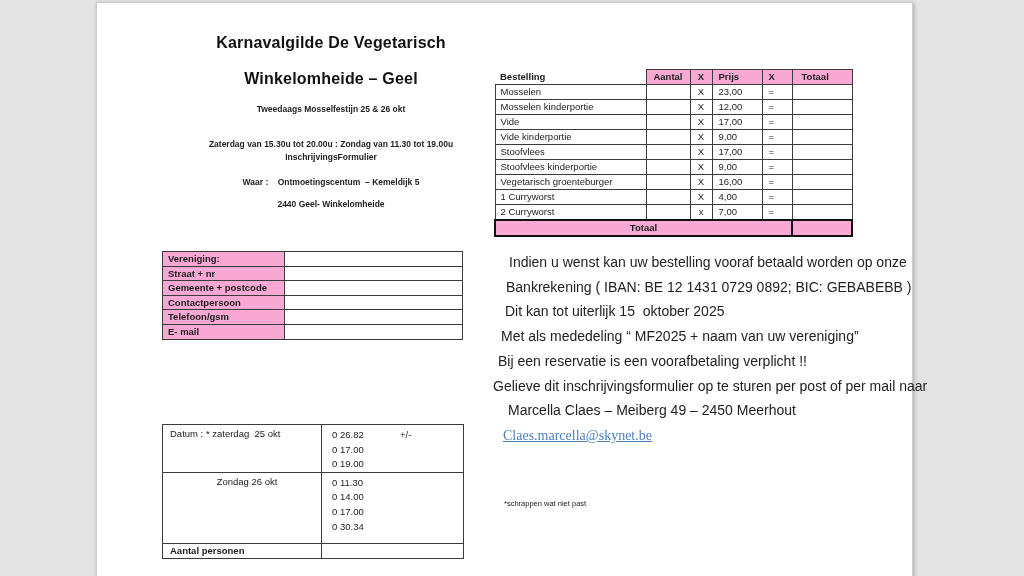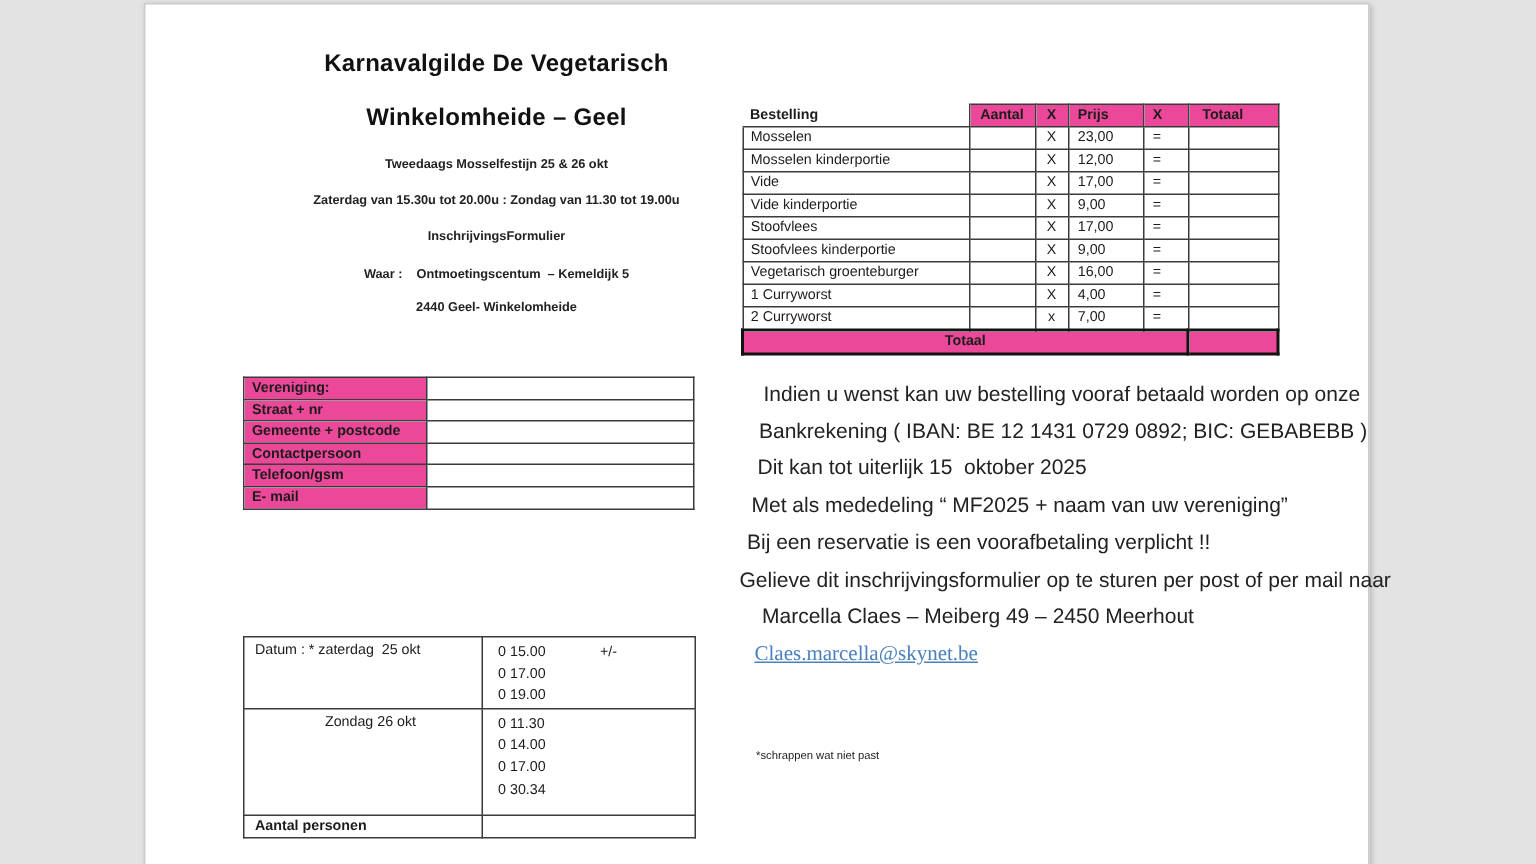--- a/index.html
+++ b/index.html
@@ -10,26 +10,26 @@
   .page { position:absolute; left:96px; top:2px; width:817px; height:578px; background:#ffffff;
           border:1px solid #cccccc; box-shadow:1px 1px 4px rgba(0,0,0,0.25); }
 
   
   .title { position:absolute; left:54px; width:360px; text-align:center; font-weight:bold;
            font-size:16px; color:#111; letter-spacing:.2px; }
   .title1 { top:31px; }
   .title2 { top:67px; }
   .hline { position:absolute; left:34px; width:400px; text-align:center; font-size:8.5px;
            font-weight:bold; color:#222; white-space:pre; }
-  .hl0 { top:101px; } .hl1 { top:125px; } .hl2 { top:149px; } .hl3 { top:174px; } .hl4 { top:196px; }
+  .hl0 { top:101px; } .hl1 { top:136px; } .hl2 { top:149px; } .hl3 { top:174px; } .hl4 { top:196px; }
 
   
   table { border-collapse:collapse; table-layout:fixed; }
   td { border:1px solid #3b3b3b; overflow:hidden; white-space:nowrap; }
-  .green { background:#ec4899;margin-top:40px; }
+  .green { background:#f9a8d4;margin-top:40px; }
 
   
   .order-table { position:absolute; left:397px; top:66px; width:357px; font-size:9.5px; }
   .order-table td { height:14px; line-height:14px; }
   .order-table .c-item   { width:151px; padding-left:5px; }
   .order-table .c-aantal { width:44px; }
   .order-table .c-x      { width:22px; text-align:center; }
   .order-table .c-prijs  { width:50px; padding-left:6px; }
   .order-table .c-eq     { width:30px; padding-left:6px; }
   .order-table .c-totaal { width:60px; padding-left:9px; }
@@ -216,21 +216,21 @@
       <div class="pline">Marcella Claes – Meiberg 49 – 2450 Meerhout</div>
       <div class="pline pline-email"><span class="email-link">Claes.marcella@skynet.be</span></div>
     </div>
     <div class="footnote">*schrappen wat niet past</div>
 
     <table class="date-table">
       <tbody>
           <tr class="r1">
         <td class="c-dlabel">Datum : * zaterdag  25 okt</td>
         <td class="c-times">
-          <div class="time-line"><span class="t-mark">0</span><span class="t-val">15.00</span><span class="t-suffix">+/-</span></div>
+          <div class="time-line"><span class="t-mark">0</span><span class="t-val">26.82</span><span class="t-suffix">+/-</span></div>
           <div class="time-line"><span class="t-mark">0</span><span class="t-val">17.00</span></div>
           <div class="time-line"><span class="t-mark">0</span><span class="t-val">19.00</span></div>
         </td>
       </tr>
       <tr class="r2">
         <td class="c-dlabel">Zondag 26 okt</td>
         <td class="c-times">
           <div class="time-line"><span class="t-mark">0</span><span class="t-val">11.30</span></div>
           <div class="time-line"><span class="t-mark">0</span><span class="t-val">14.00</span></div>
           <div class="time-line"><span class="t-mark">0</span><span class="t-val">17.00</span></div>

